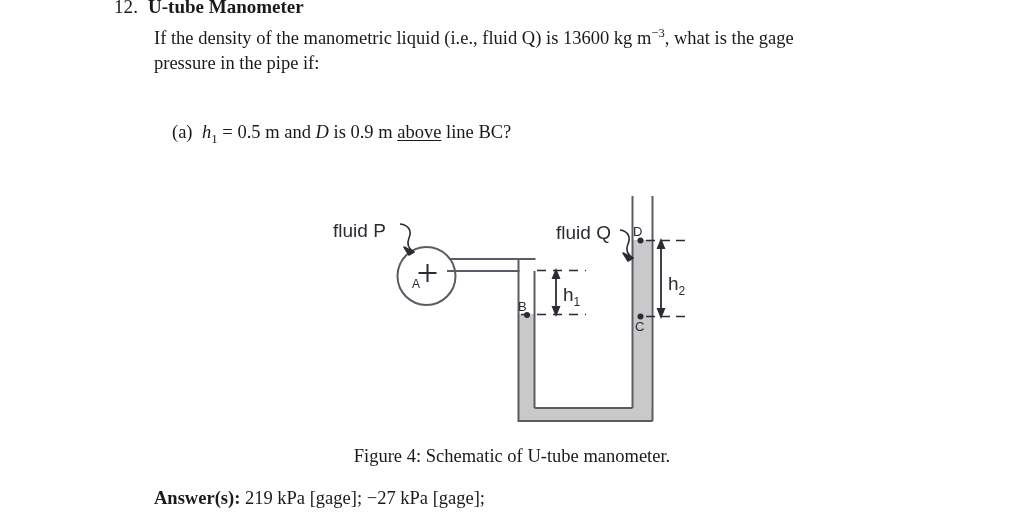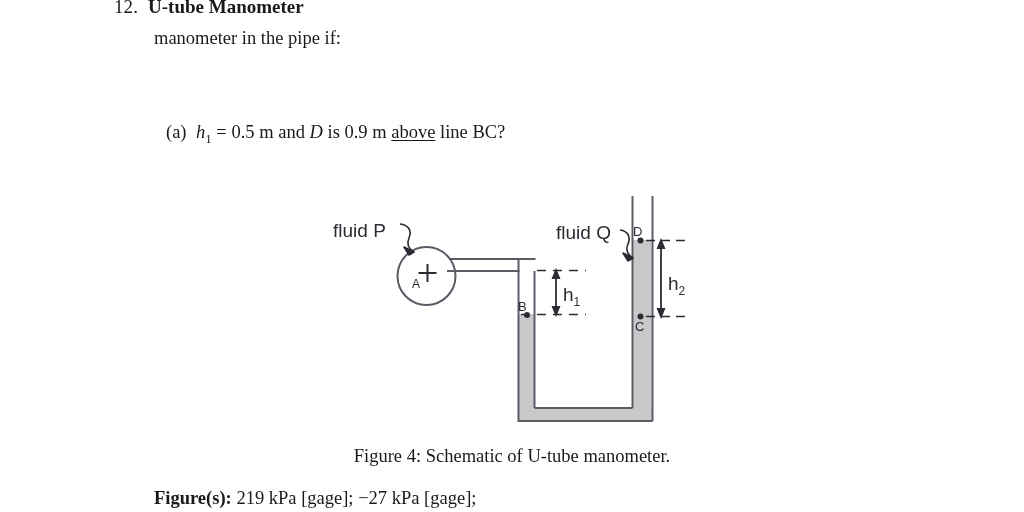--- a/index.html
+++ b/index.html
@@ -60,21 +60,21 @@
   }
 
   
   .subitems {
     position: absolute;
     left: 166px;
     top: 119px;
     font-size: 18.5px;
     line-height: 27px;
   }
-  .subitem { white-space: nowrap; display: block; }
+  .subitem { white-space: nowrap; display: block; margin-left: 6px; }
   .subitem .lbl { display: inline-block; width: 30px; }
   .sub { font-size: 0.7em; vertical-align: sub; line-height: 0; }
   .uline { text-decoration: underline; text-underline-offset: 2px; }
 
   
   .figure {
     position: absolute;
     left: 0;
     top: 0;
     width: 1024px;
@@ -107,21 +107,22 @@
 <body>
 
 <div class="page">
 
   <div class="prob-head">
     <span class="prob-num">12.</span>
     <span class="prob-title">U-tube Manometer</span>
   </div>
 
   <div class="prob-body">
-    <span class="ln">manometer in the pipe if:</span>
+    <span class="ln"><span>If the density of the manometric liquid (i.e., fluid Q) is 13600 kg m</span><sup class="exp">−3</sup><span>, what is the gage</span></span>
+    <span class="ln">pressure in the pipe if:</span>
   </div>
 
   <div class="subitems">
     <span class="subitem">
       <span class="lbl">(a)</span><span class="mathit">h</span><span class="sub">1</span>
       <span>= 0.5 m and</span>
       <span class="mathit">D</span>
       <span>is 0.9 m</span>
       <span class="uline">above</span>
       <span>line BC?</span>
@@ -191,17 +192,17 @@
       <text x="668" y="290" font-family="Liberation Sans, sans-serif" font-size="19" fill="#2b2b33">h<tspan font-size="12" dy="5">2</tspan></text>
 
       <text x="333" y="237" font-family="Liberation Sans, sans-serif" font-size="19" fill="#2b2b33">fluid P</text>
       <text x="556" y="239" font-family="Liberation Sans, sans-serif" font-size="19" fill="#2b2b33">fluid Q</text>
     </svg>
   </div>
 
   <div class="caption">Figure 4: Schematic of U-tube manometer.</div>
 
   <div class="answer">
-    <span class="alabel">Figure(s):</span>
+    <span class="alabel">Answer(s):</span>
     <span>219 kPa [gage]; −27 kPa [gage];</span>
   </div>
 
 </div>
 
 </body></html>

